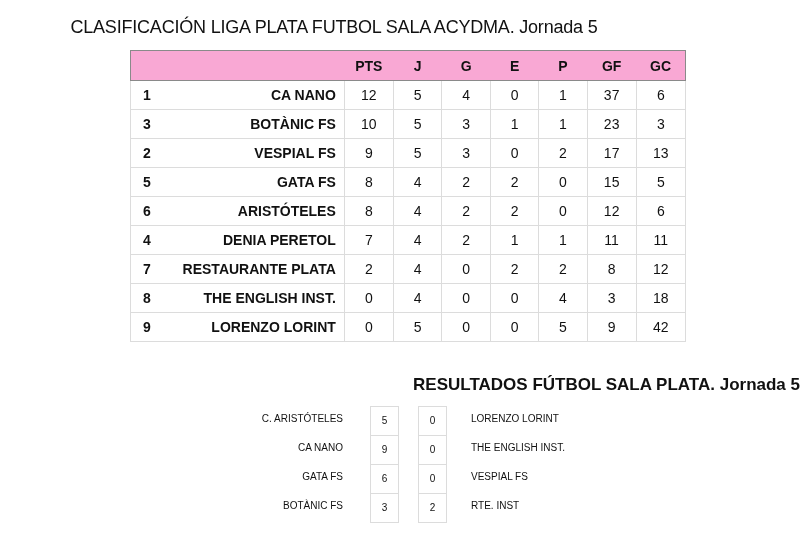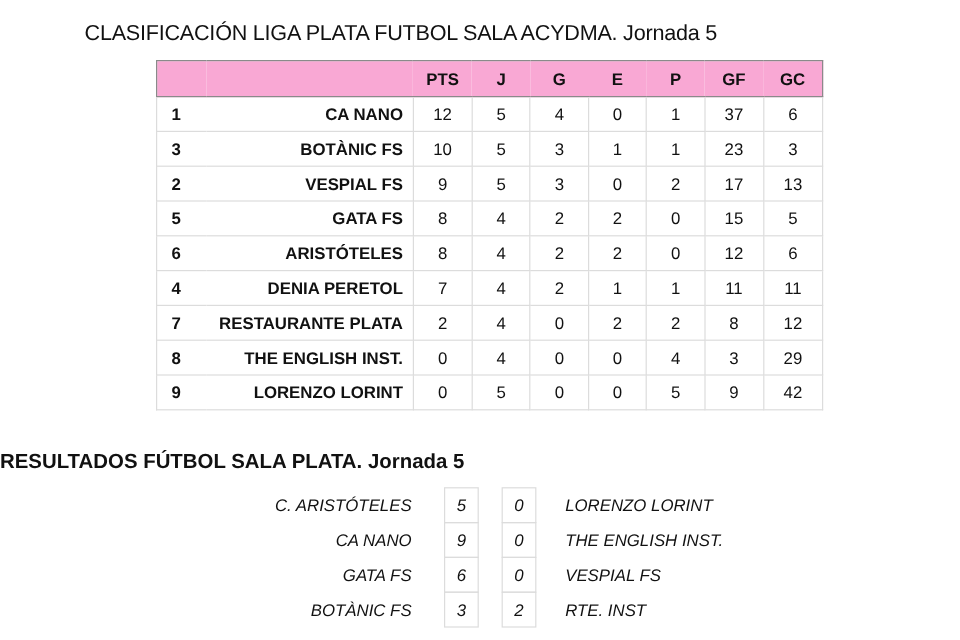--- a/index.html
+++ b/index.html
@@ -68,37 +68,36 @@
       border-left: none;
       width: 166px;
     }
     .col-num { width: 50px; }
 
     .results-title {
       position: absolute;
       left: 0;
       width: 800px;
       top: 375px;
-      text-align: left;
+      text-align: right;
       font-size: 17px;
       font-weight: bold;
     }
     .results {
       position: absolute;
       top: 406px;
       left: 0;
       width: 800px;
     }
     .result-row {
       position: absolute;
       left: 0;
       width: 800px;
       height: 29px;
-      font-size: 14px;
-      font-style: italic;
+      font-size: 10px;
     }
     .home-team {
       position: absolute;
       right: 457px;
       top: 7px;
       text-align: right;
       white-space: nowrap;
     }
     .score-box {
       position: absolute;
@@ -217,21 +216,21 @@
     </tr>
     <tr>
       <td class="rank">8</td>
       <td class="team">THE ENGLISH INST.</td>
       <td>0</td>
       <td>4</td>
       <td>0</td>
       <td>0</td>
       <td>4</td>
       <td>3</td>
-      <td>29</td>
+      <td>18</td>
     </tr>
     <tr>
       <td class="rank">9</td>
       <td class="team">LORENZO LORINT</td>
       <td>0</td>
       <td>5</td>
       <td>0</td>
       <td>0</td>
       <td>5</td>
       <td>9</td>

